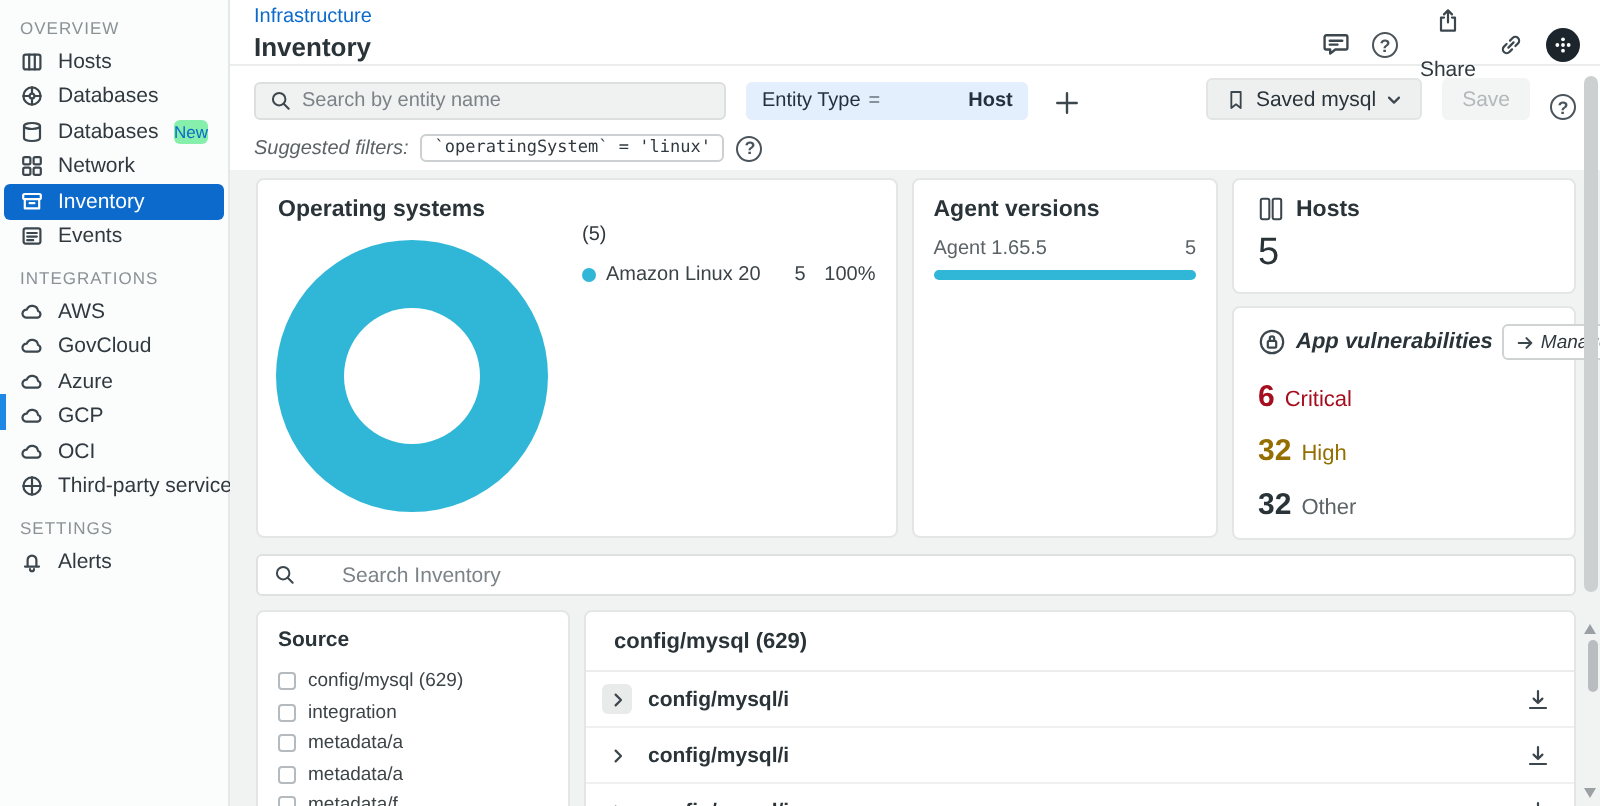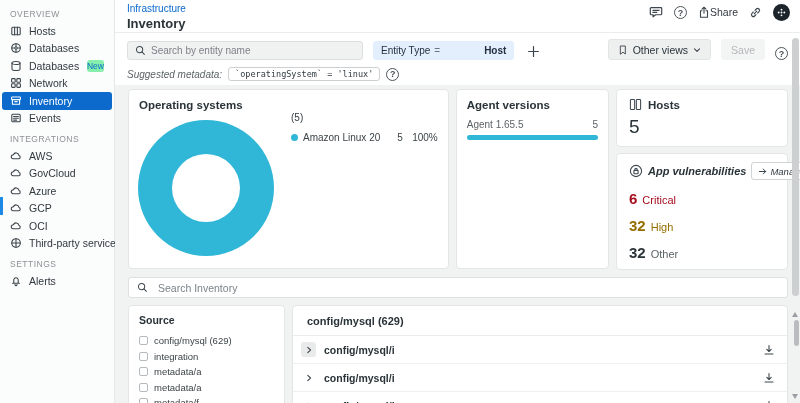--- a/index.html
+++ b/index.html
@@ -21,21 +21,21 @@
   .side-scroll-tick { position:absolute; left:0; top:197px; width:3px; height:18px; background:#1e88e5; }
 
   
   .main { position:absolute; left:115px; top:0; right:0; bottom:0; background:#fff; }
   .topbar { height:33px; border-bottom:1px solid #ebecec; padding:3px 12px 0; position:relative; }
   .crumb { font-size:10px; color:#0b6acb; cursor:pointer; }
   .page-title { font-size:13px; font-weight:bold; margin-top:2px; }
   .top-icons { position:absolute; right:10px; top:4px; display:flex; align-items:center; gap:11px; }
   .qicon { width:13px; height:13px; border:1.2px solid #4a545a; border-radius:50%; color:#4a545a;
     font-size:9px; display:flex; align-items:center; justify-content:center; font-weight:bold; }
-  .share-btn { display:flex; gap:0; font-size:10.5px; color:#30393f; cursor:pointer; }
+  .share-btn { display:flex; align-items:center; gap:12px; font-size:10.5px; color:#30393f; cursor:pointer;flex-direction:column; }
   .avatar { width:17px; height:17px; border-radius:50%; background:#1d252c; display:flex;
     align-items:center; justify-content:center; cursor:pointer; }
 
   
   .filterbar { padding:6px 12px 7px; border-bottom:1px solid #ebecec; position:relative; }
   .frow1 { display:flex; align-items:flex-end; gap:10px; }
   .search-entity { width:236px; height:19px; background:#f0f1f1; border:1px solid #dddfdf;
     border-radius:3px; display:flex; align-items:center; gap:5px; padding:0 7px; }
   .search-entity input { border:none; outline:none; background:transparent; font-size:10px;
     color:#30393f; width:100%; font-family:"Liberation Sans", sans-serif; }
@@ -87,21 +87,21 @@
     display:flex; align-items:center; gap:3px; padding:0 6px; font-size:9.5px; color:#30393f; cursor:pointer; }
   .vuln-row { display:flex; align-items:baseline; gap:5px; margin-top:10px; }
   .vuln-count { font-size:15px; font-weight:bold; }
   .vuln-label { font-size:11px; }
   .v-crit { color:#a50e1e; }
   .v-high { color:#946e00; }
   .v-other-n { color:#293338; }
   .v-other-l { color:#5c6366; }
 
   .inv-search { margin-top:8px; height:21px; background:#fff; border:1px solid #dfe1e1; border-radius:3px;
-    display:flex; align-items:center; gap:10px; padding:0 8px; }
+    display:flex; align-items:center; gap:23px; padding:0 8px; }
   .inv-search input { border:none; outline:none; background:transparent; font-size:10.5px; width:100%;
     color:#30393f; font-family:"Liberation Sans", sans-serif; }
   .inv-search input::placeholder { color:#7c8388; }
 
   .bottom-row { display:flex; gap:7px; margin-top:7px; height:120px; }
   .source-card { width:157px; padding:8px 10px; }
   .source-title { font-size:10.5px; font-weight:bold; margin-bottom:7px; }
   .src-item { display:flex; align-items:center; gap:6px; height:15.5px; font-size:9.5px; color:#3c4448; cursor:pointer; }
   .cbx { width:9px; height:9px; border:1px solid #b4babd; border-radius:2px; background:#fff; flex:none; }
 
@@ -314,32 +314,32 @@
             <path d="M6 1.5v9M1.5 6h9"></path>
           </svg>
         </span>
       <span class="spacer"></span>
       <div class="saved-views">
         <span>
             <svg width="10" height="12" viewBox="0 0 12 12" class="ic">
               <path d="M3.2 1.2h5.6v9.6L6 8.6l-2.8 2.2z"></path>
             </svg>
           </span>
-        <span>Other views</span>
+        <span>Saved mysql</span>
         <span>
             <svg width="8" height="8" viewBox="0 0 8 8" class="ic">
               <path d="M1.5 2.8L4 5.3l2.5-2.5"></path>
             </svg>
           </span>
       </div>
       <div class="save-btn">Save</div>
       <span class="qicon">?</span>
     </div>
     <div class="frow2">
-      <span class="sug-label">Suggested metadata:</span>
+      <span class="sug-label">Suggested filters:</span>
       <span class="code-chip">`operatingSystem` = 'linux'</span>
       <span class="qicon">?</span>
     </div>
   </div>
 
   <div class="content">
     <div class="cards-row">
 
       <div class="card os-card">
         <div class="card-title">Operating systems</div>

